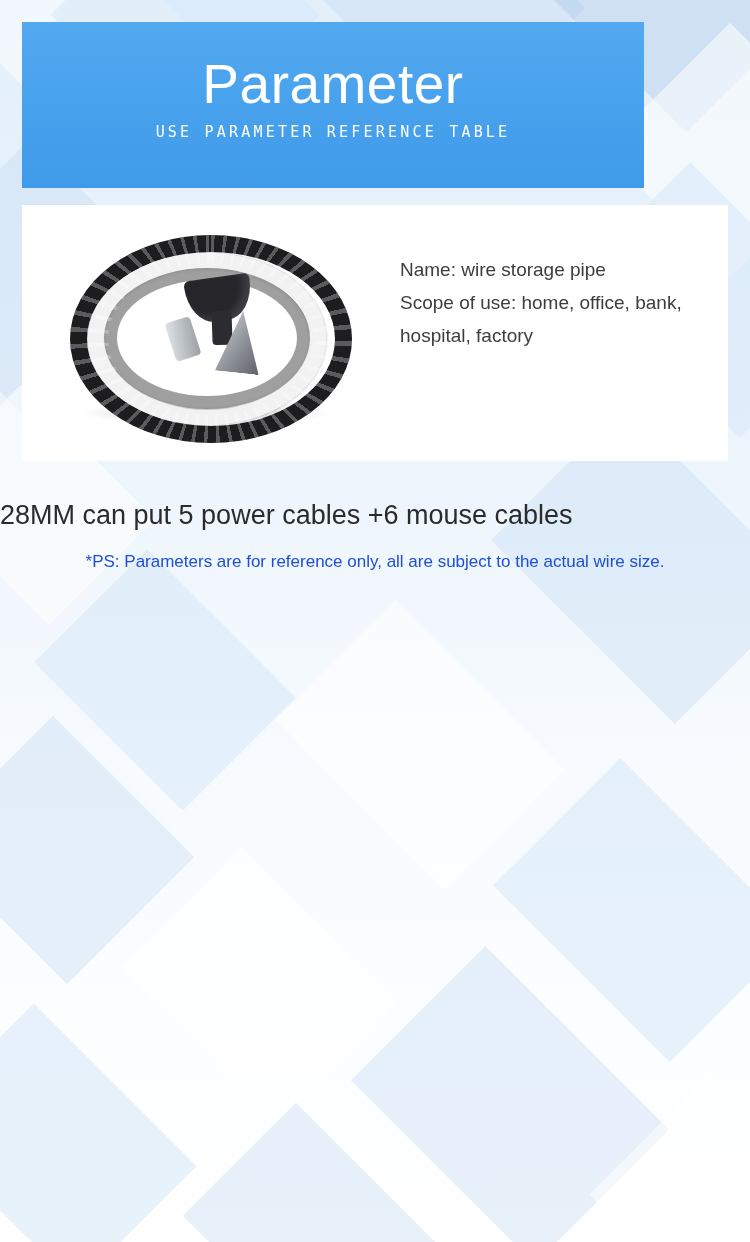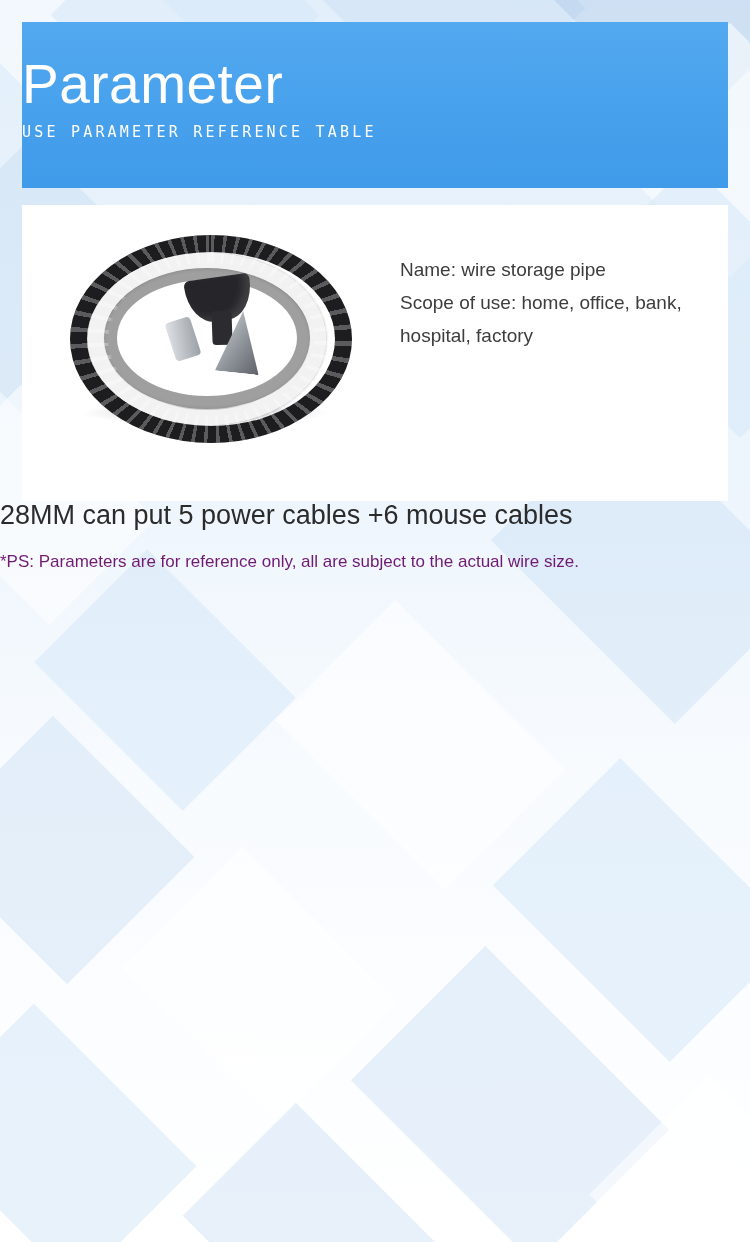--- a/index.html
+++ b/index.html
@@ -36,26 +36,26 @@
   .poly.light { background: rgba(198,221,242,0.40); }
   .poly.lighter { background: rgba(214,232,247,0.55); }
   .poly.dark { background: rgba(150,188,224,0.28); }
   .poly.wht { background: rgba(255,255,255,0.55); }
 
   
   .header {
     position: absolute;
     left: 22px;
     top: 22px;
-    width: 706px;
+    width: 622px;
     height: 166px;
     background: #4aa3ee;
     background: linear-gradient(180deg,#52a9f0 0%, #3f9ae9 100%);
     box-sizing: border-box;
-    text-align: left;
+    text-align: center;
   }
   .header-title {
     color: #ffffff;
     font-size: 55px;
     line-height: 60px;
     font-weight: 400;
     margin-top: 32px;
     letter-spacing: 0.5px;
   }
   .header-sub {
@@ -65,21 +65,21 @@
     margin-top: 9px;
     font-family: "DejaVu Sans Mono", monospace;
   }
 
   
   .info-card {
     position: absolute;
     left: 22px;
     top: 205px;
     width: 706px;
-    height: 296px;
+    height: 256px;
     background: #ffffff;
     box-sizing: border-box;
     display: flex;
     align-items: flex-start;
   }
   .product-photo {
     width: 330px;
     height: 268px;
     position: relative;
     flex: 0 0 330px;
@@ -104,22 +104,23 @@
     top: 500px;
     width: 750px;
     font-size: 27px;
     color: #2b2b2b;
   }
   .ps-note {
     position: absolute;
     left: 0;
     top: 552px;
     width: 750px;
+    text-align: center;
     font-size: 17px;
-    color: #701a75;
+    color: #1d4ed8;
   }
 
   
   .coil {
     position: absolute;
     left: 46px;
     top: 28px;
     width: 286px;
     height: 212px;
   }

